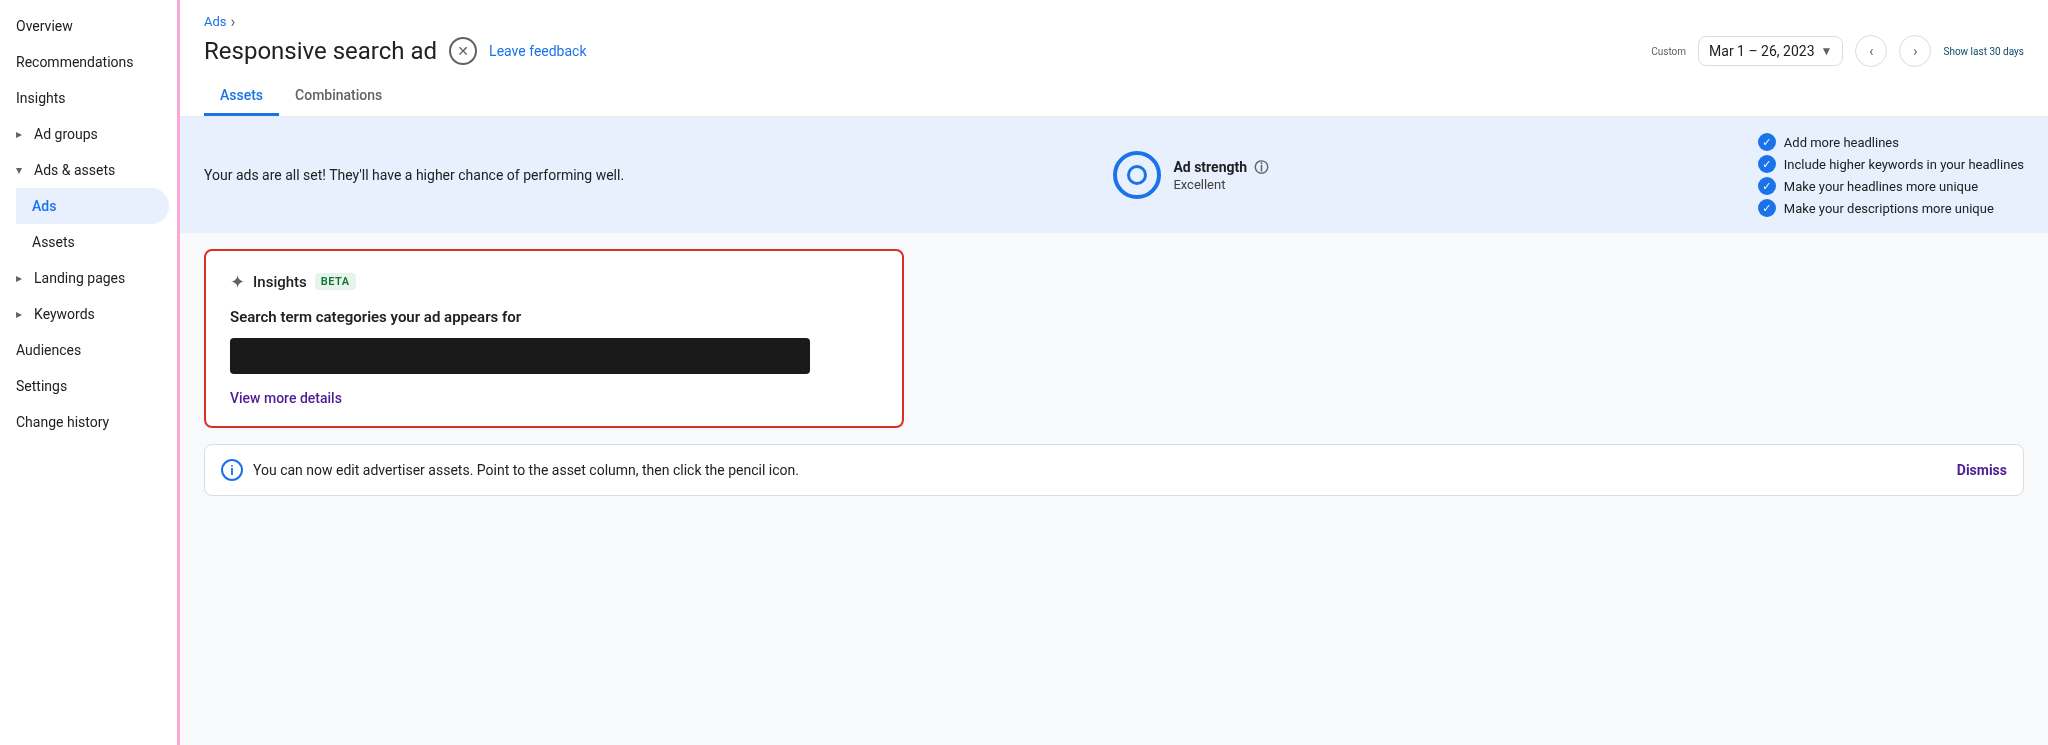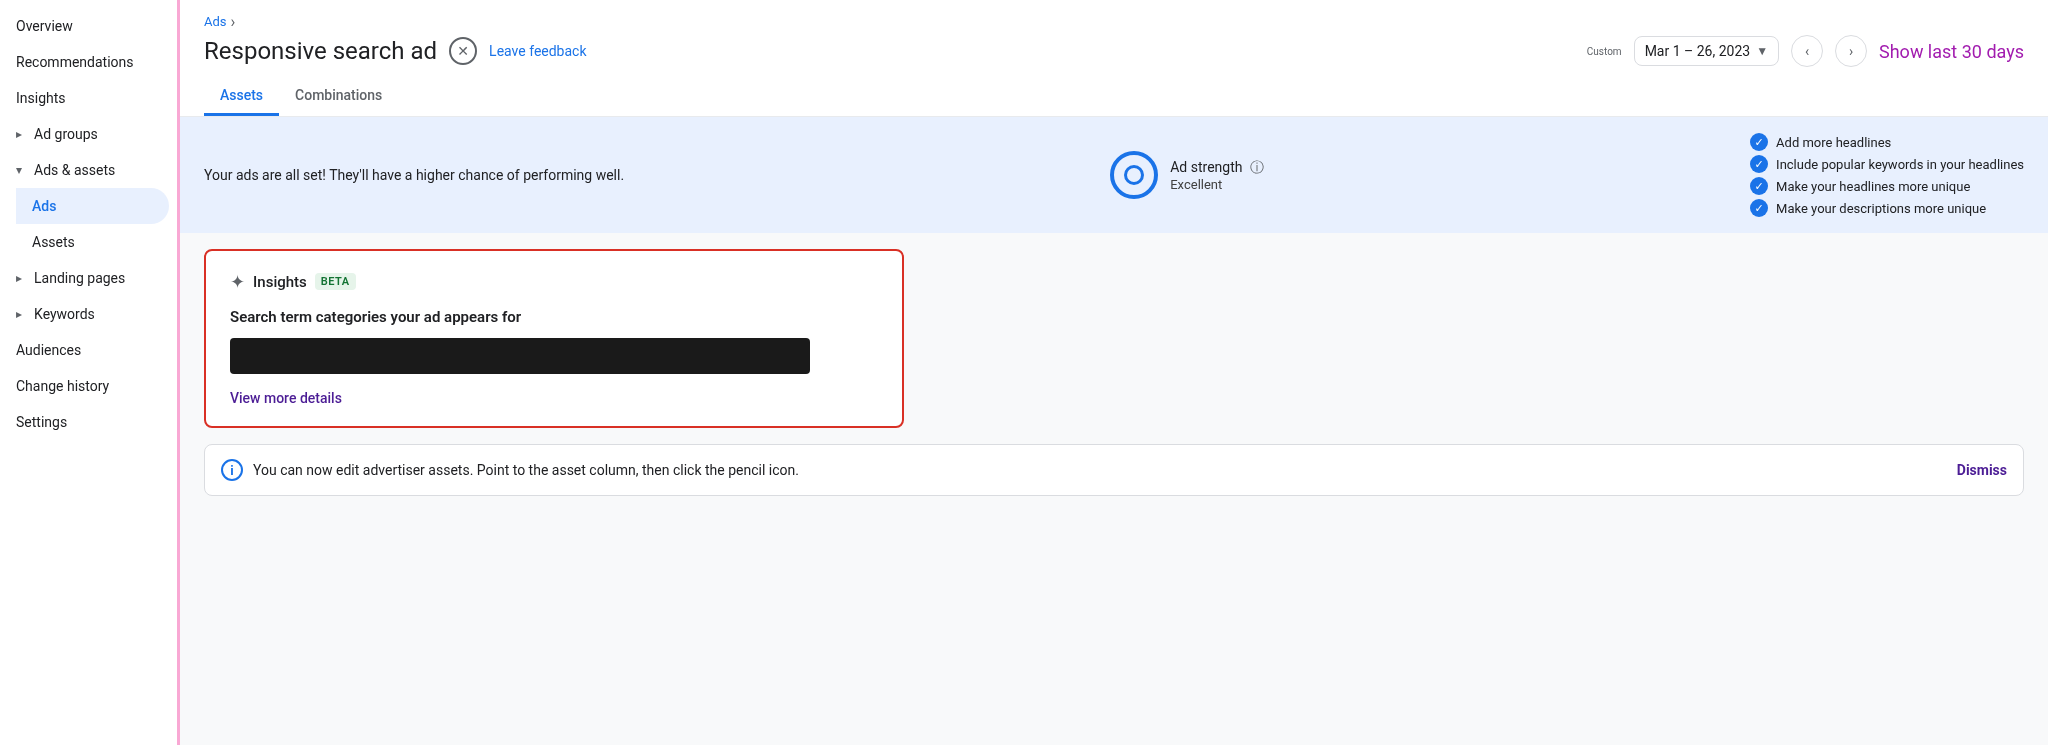--- a/index.html
+++ b/index.html
@@ -109,22 +109,22 @@
     .nav-arrow {
       width: 32px; height: 32px;
       border-radius: 50%;
       border: 1px solid #dadce0;
       display: flex; align-items: center; justify-content: center;
       cursor: pointer;
       color: #5f6368;
       font-size: 14px;
     }
     .show-last-btn {
-      color: #a21caf;
-      font-size: 18px;
+      color: #0c4a6e;
+      font-size: 10px;
       cursor: pointer;
       white-space: nowrap;
     }
 
     
     .tabs {
       display: flex;
       gap: 0;
     }
     .tab {
@@ -170,21 +170,21 @@
       border-radius: 50%;
       border: 4px solid #1a73e8;
       background: transparent;
       display: flex; align-items: center; justify-content: center;
     }
     .circle-inner {
       width: 20px; height: 20px;
       border-radius: 50%;
       border: 3px solid #1a73e8;
     }
-    .ad-strength-text h3 { font-size: 14px; font-weight: 400; color: #202124; text-align: center; }
+    .ad-strength-text h3 { font-size: 14px; font-weight: 700; color: #202124; text-align: center; }
     .ad-strength-text p { font-size: 13px; color: #404040; }
     .ad-strength-right {
       display: flex;
       flex-direction: column;
       gap: 4px;
     }
     .strength-item {
       display: flex;
       align-items: center;
       gap: 8px;
@@ -319,24 +319,24 @@
     <span>Landing pages</span>
   </div>
   <div class="sidebar-item">
     <span class="expand-icon">▸</span>
     <span>Keywords</span>
   </div>
   <div class="sidebar-item">
     <span>Audiences</span>
   </div>
   <div class="sidebar-item">
+    <span>Settings</span>
+  </div>
+  <div class="sidebar-item">
     <span>Change history</span>
-  </div>
-  <div class="sidebar-item">
-    <span>Settings</span>
   </div>
 </nav>
 
 <main class="main">
 
   <div class="header">
     <div class="breadcrumb">
       <span class="breadcrumb-parent">Ads</span>
       <span class="breadcrumb-sep">›</span>
     </div>
@@ -386,21 +386,21 @@
           <p>Excellent</p>
         </div>
       </div>
       <div class="ad-strength-right">
         <div class="strength-item">
           <div class="check-circle">✓</div>
           <span>Add more headlines</span>
         </div>
         <div class="strength-item">
           <div class="check-circle">✓</div>
-          <span>Include popular keywords in your headlines</span>
+          <span>Include higher keywords in your headlines</span>
         </div>
         <div class="strength-item">
           <div class="check-circle">✓</div>
           <span>Make your headlines more unique</span>
         </div>
         <div class="strength-item">
           <div class="check-circle">✓</div>
           <span>Make your descriptions more unique</span>
         </div>
       </div>

